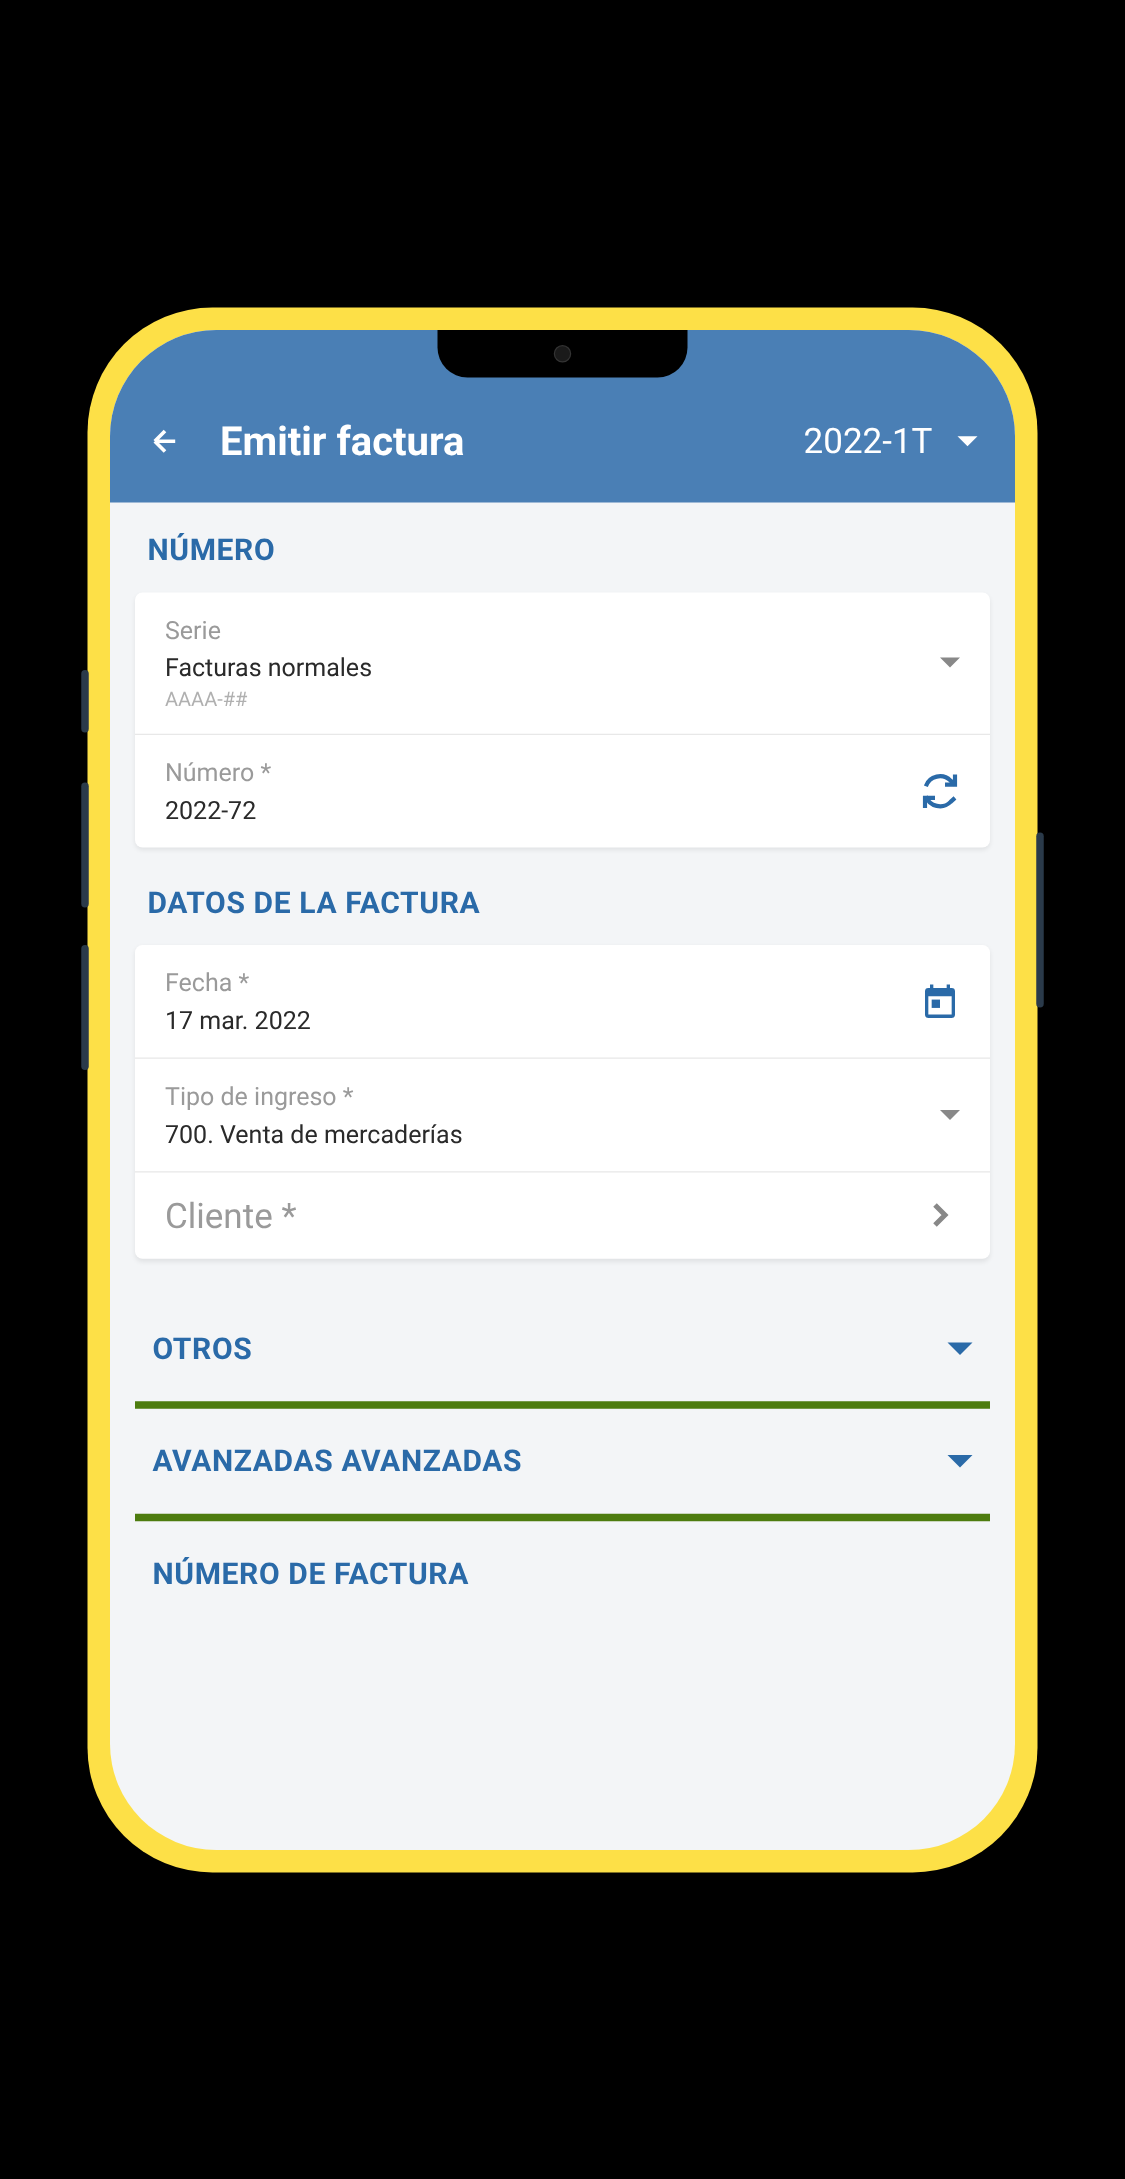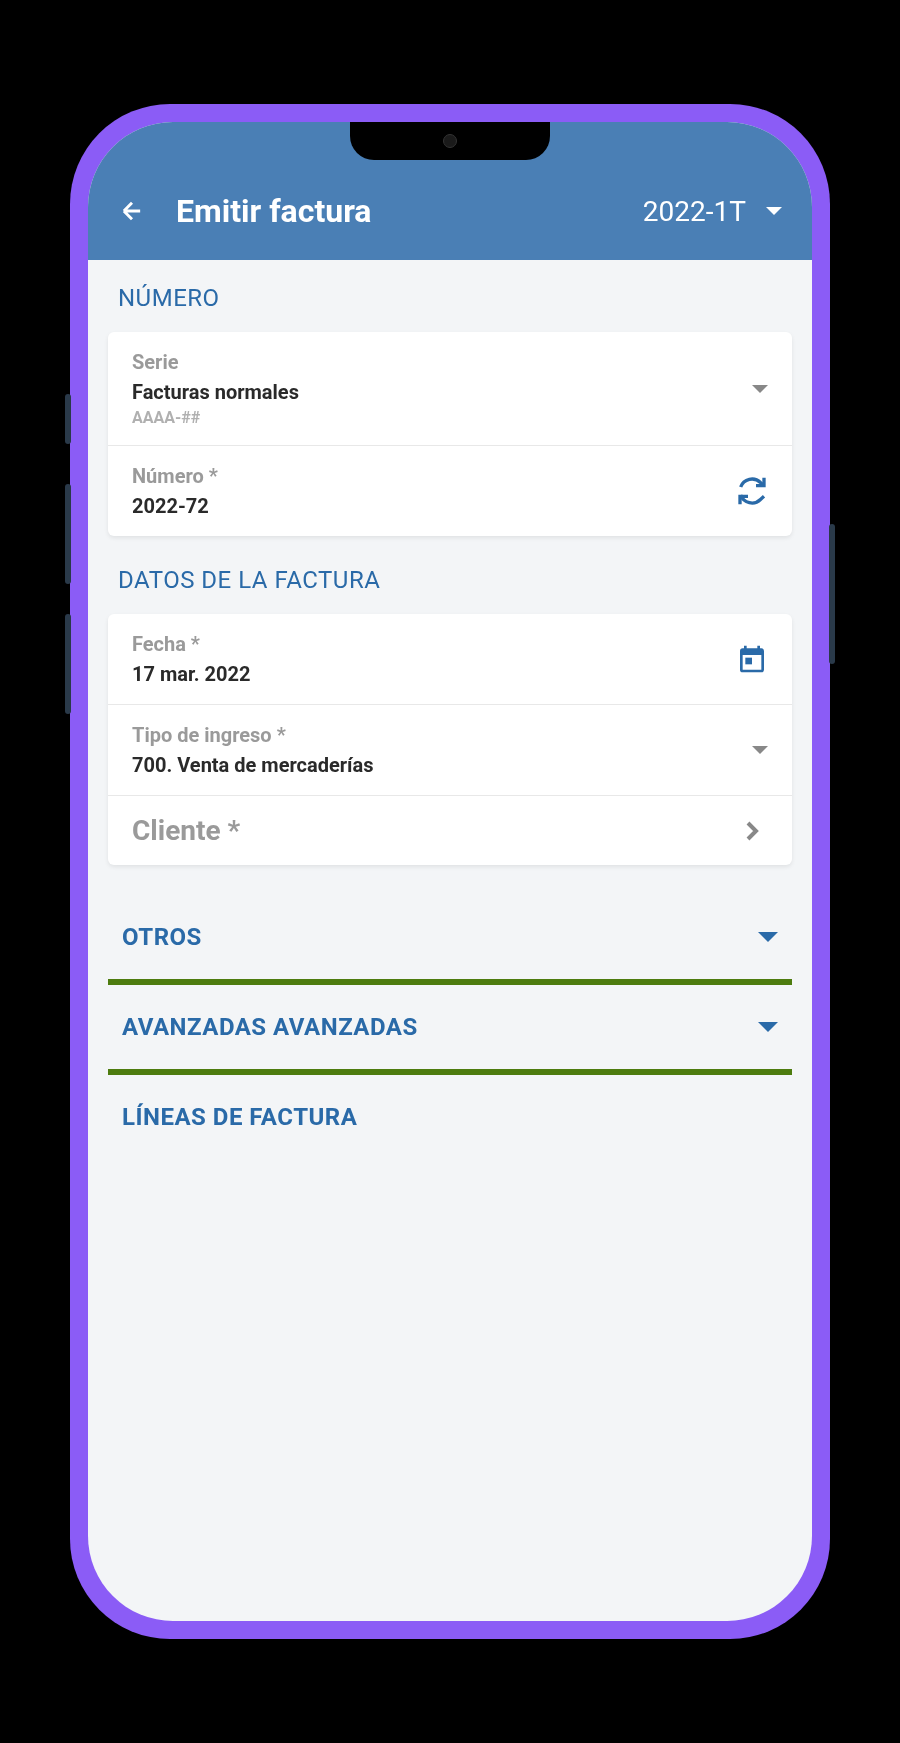--- a/index.html
+++ b/index.html
@@ -11,22 +11,22 @@
     body {
       background: #000;
       width: 900px;
       height: 1743px;
       display: flex;
       align-items: center;
       justify-content: center;
     }
     .phone-frame {
       width: 760px;
-      height: 1535px;
-      background: #8b5cf6;
+      height: 1252px;
+      background: #fde047;
       border-radius: 100px;
       padding: 18px;
       position: relative;
       box-shadow: 0 30px 60px rgba(0,0,0,0.4);
     }
     .phone-inner {
       width: 100%;
       height: 100%;
       background: #4a7fb5;
       border-radius: 85px;
@@ -90,38 +90,37 @@
       cursor: pointer;
     }
     .content {
       flex: 1;
       padding: 24px 20px;
       overflow-y: auto;
     }
     .section-label {
       color: #2a6aa8;
       font-size: 24px;
-      font-weight: 400;
+      font-weight: 700;
       letter-spacing: 0.5px;
       margin-bottom: 20px;
       margin-left: 10px;
     }
     .card {
       background: #fff;
       border-radius: 6px;
       box-shadow: 0 2px 4px rgba(0,0,0,0.08);
       margin-bottom: 30px;
     }
     .field {
       padding: 18px 24px;
       border-bottom: 1px solid #e8e8e8;
       display: flex;
       align-items: center;
       position: relative;
-      font-weight: bold;
     }
     .field:last-child {
       border-bottom: none;
       gap: 24px;
     }
     .field-content {
       flex: 1;
     }
     .field-label {
       color: #9a9a9a;
@@ -293,20 +292,20 @@
           <div class="collapse-label">OTROS</div>
           <span class="dropdown-caret blue"></span>
         </div>
 
         <div class="collapse-row">
           <div class="collapse-label">AVANZADAS AVANZADAS</div>
           <span class="dropdown-caret blue"></span>
         </div>
 
         <div class="lines-section">
-          <div class="collapse-label">LÍNEAS DE FACTURA</div>
+          <div class="collapse-label">NÚMERO DE FACTURA</div>
         </div>
 
       </div>
     </div>
   </div>
   <div class="shadow-ellipse"></div>
 </div>
 
 </body></html>

